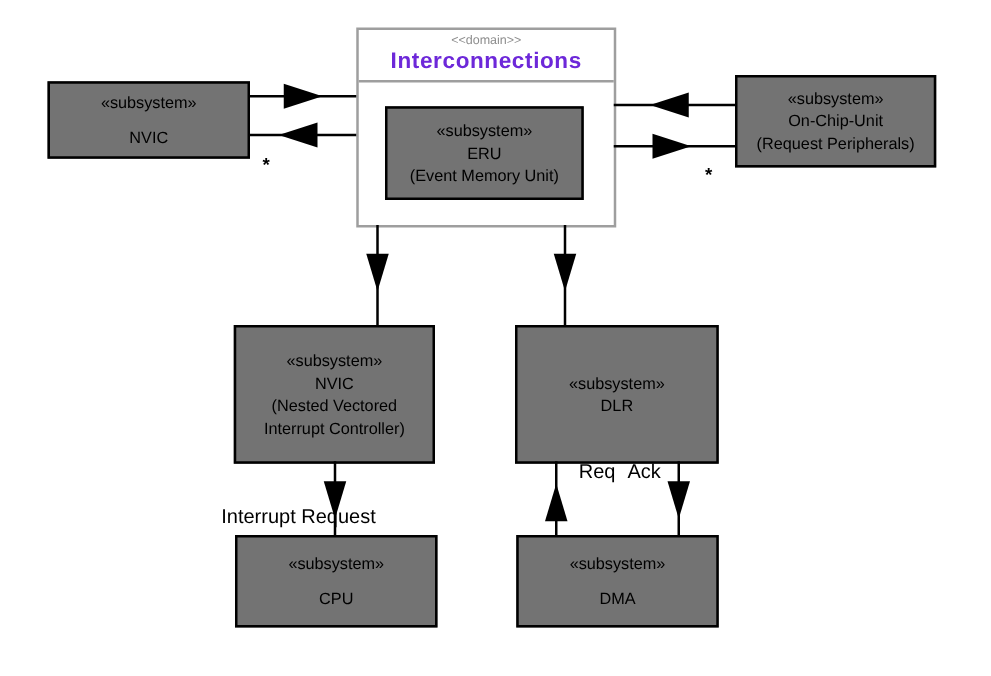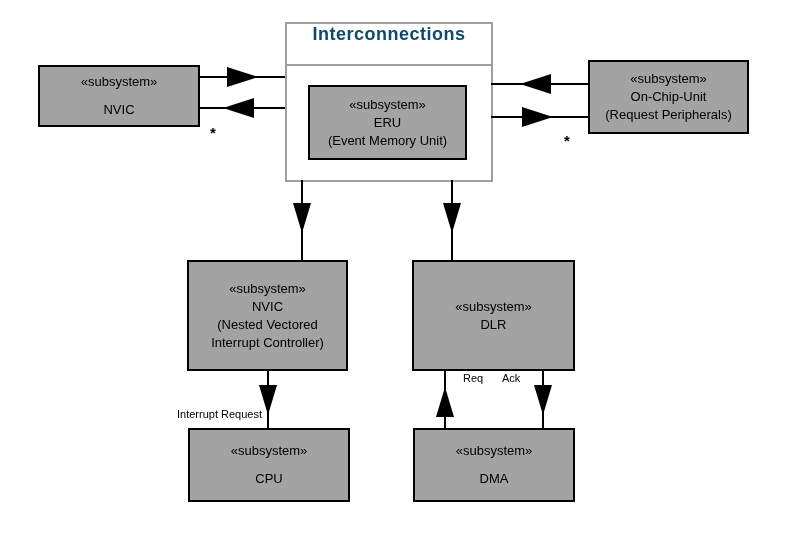--- a/index.html
+++ b/index.html
@@ -8,70 +8,71 @@
     width:793px;height:541px;
     background:#fff;
     font-family:"Liberation Sans","DejaVu Sans",sans-serif;
     overflow:hidden;
   }
   
   .node{
     position:absolute;
     box-sizing:border-box;
     border:2px solid #000;
-    background:#a3a3a3;
+    background:#737373;
     display:flex;flex-direction:column;
     align-items:center;justify-content:center;
     text-align:center;
     font-size:13px;line-height:18px;color:#000;
   }
   .node.gap{row-gap:10px;}
   .node .detail{white-space:pre-line;}
   #domain-box{
     position:absolute;
     box-sizing:border-box;
     left:285px;top:22px;width:208px;height:160px;
     border:2px solid #9e9e9e;background:#fff;
   }
   #domain-title{
     box-sizing:border-box;
     height:42px;width:100%;
     border-bottom:2px solid #9e9e9e;
     text-align:center;
   }
   .domain-stereo{font-size:10px;line-height:11px;padding-top:3px;color:#8d8d8d;}
-  .domain-name{font-size:18px;line-height:21px;font-weight:bold;color:#0c4a6e;letter-spacing:.5px;}
+  .domain-name{font-size:18px;line-height:21px;font-weight:bold;color:#6d28d9;letter-spacing:.5px;}
   #eru-box{left:308px;top:85px;width:159px;height:75px;z-index:3;}
   #port-box{left:38px;top:65px;width:162px;height:62px;}
   #onchip-box{left:588px;top:60px;width:161px;height:74px;}
   #nvic-box{left:187px;top:260px;width:161px;height:111px;}
   #dlr-box{left:412px;top:260px;width:163px;height:111px;}
   #cpu-box{left:188px;top:428px;width:162px;height:74px;}
   #dma-box{left:413px;top:428px;width:162px;height:74px;}
   
   .hline,.vline{position:absolute;background:#000;}
   .hline{height:2px;}
   .vline{width:2px;}
   
   .ah{position:absolute;width:0;height:0;line-height:0;}
   .ah.right{border-top:10px solid transparent;border-bottom:10px solid transparent;border-left:31px solid #000;}
   .ah.left{border-top:10px solid transparent;border-bottom:10px solid transparent;border-right:31px solid #000;}
   .ah.down{border-left:9px solid transparent;border-right:9px solid transparent;border-top:30px solid #000;}
   .ah.up{border-left:9px solid transparent;border-right:9px solid transparent;border-bottom:30px solid #000;}
   
-  .edge-label{position:absolute;font-size:11px;line-height:12px;color:#000;white-space:nowrap;}
+  .edge-label{position:absolute;font-size:16px;line-height:12px;color:#000;white-space:nowrap;}
   .mult{position:absolute;font-size:15px;font-weight:bold;color:#000;line-height:14px;}
 </style>
 </head>
 <body>
 
 <div id="canvas">
 
   <div id="domain-box">
     <div id="domain-title">
+      <div class="domain-stereo">&lt;&lt;domain&gt;&gt;</div>
       <div class="domain-name">Interconnections</div>
     </div>
   </div>
 
   <div class="node" id="eru-box">
     <div>«subsystem»</div>
     <div>ERU</div>
     <div class="detail">(Event Memory Unit)</div>
   </div>
 

